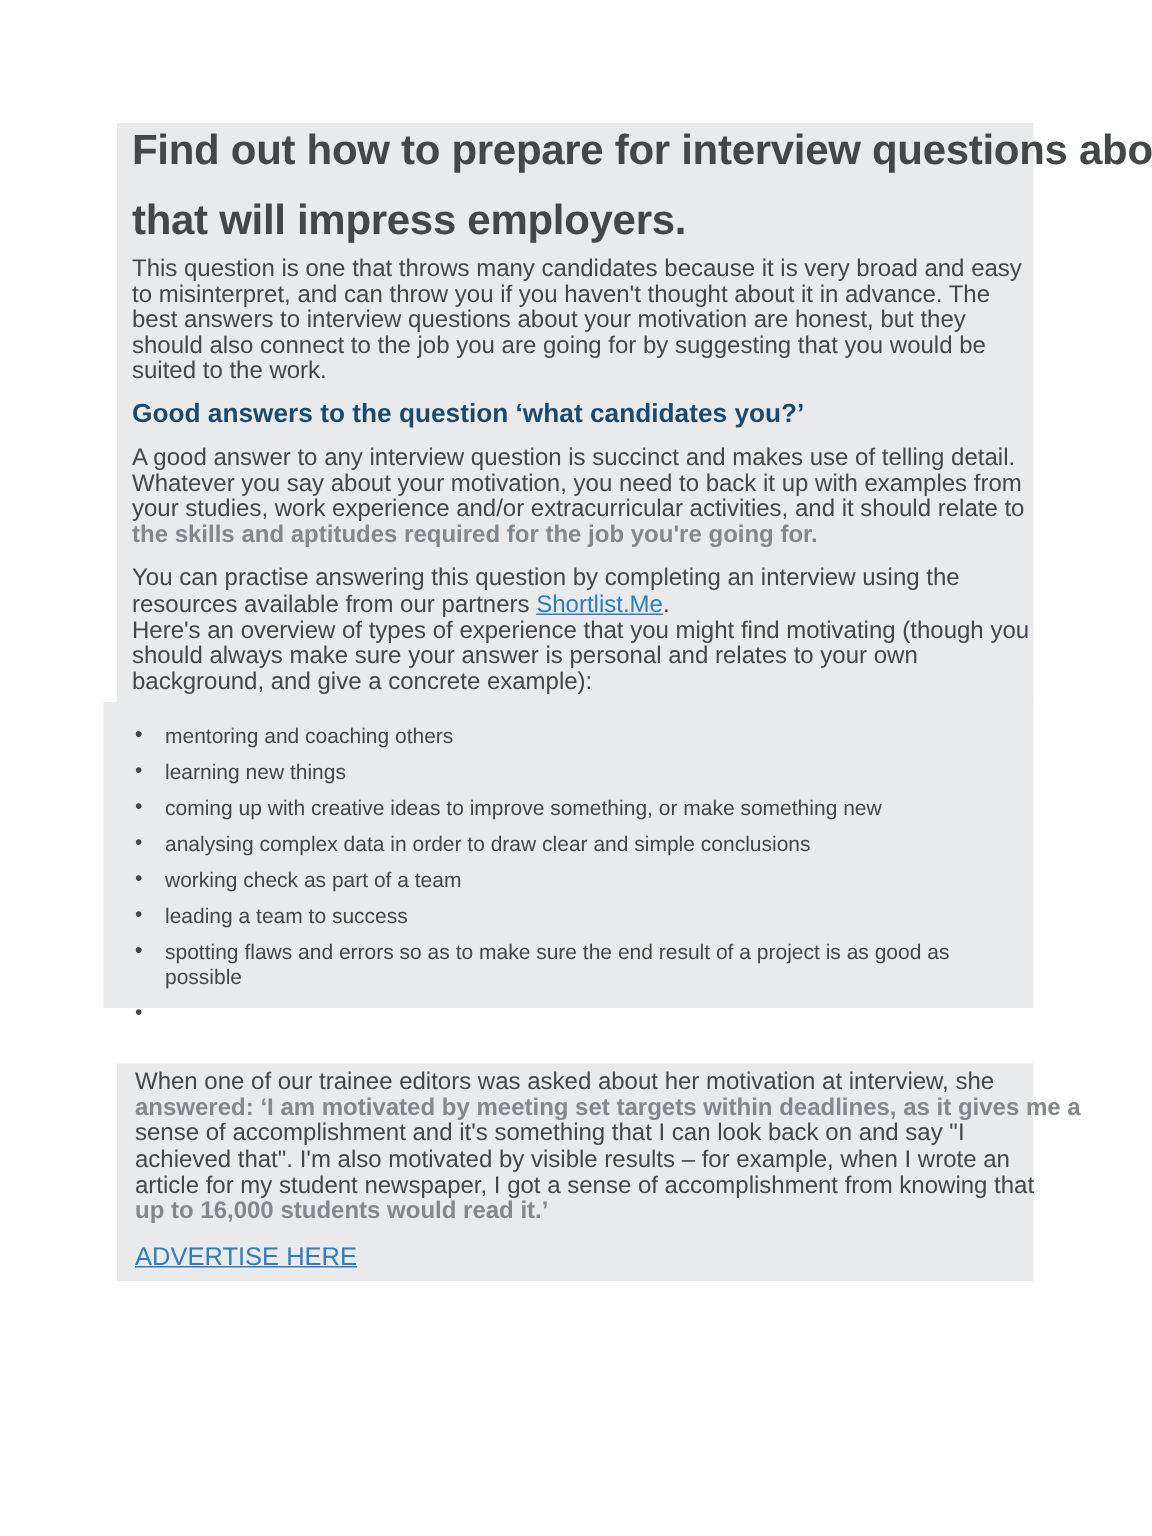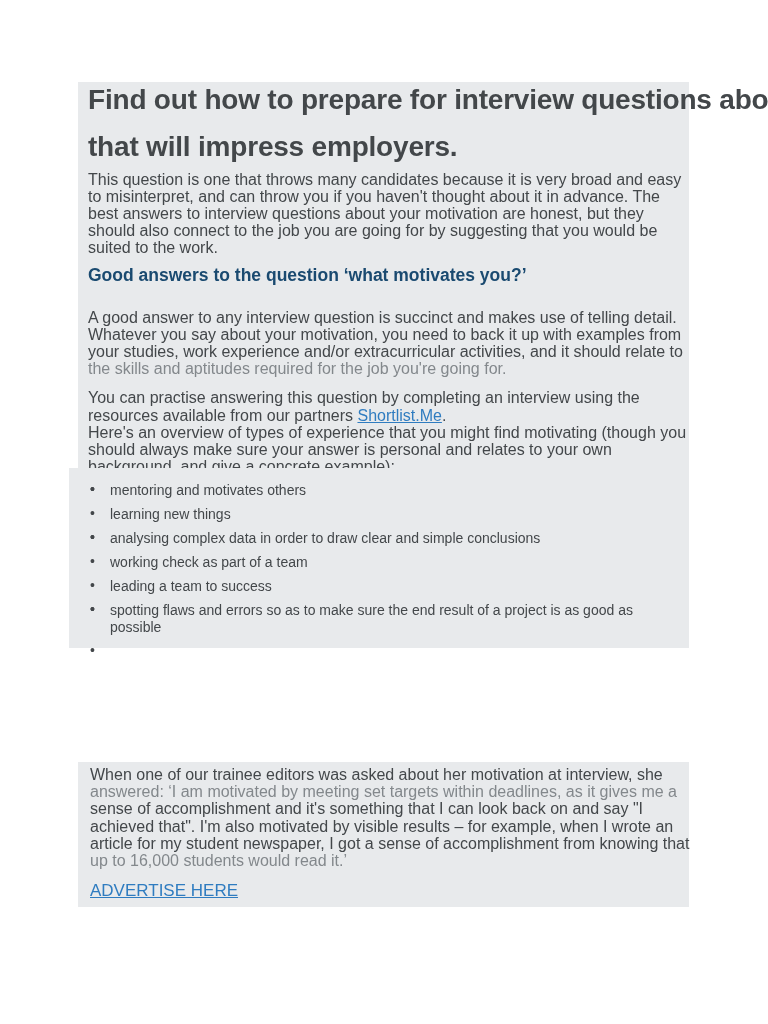--- a/index.html
+++ b/index.html
@@ -11,41 +11,41 @@
     overflow: hidden;
   }
   .panel {
     position: absolute;
     background: var(--panel-bg, #e8eaec);
     box-sizing: border-box;
     color: var(--body-text, #43474a);
   }
   #block-main  { left: 78px; top: 82px;  width: 611px; padding: 6px 8px 6px 10px; }
   #block-bullets { left: 69px; top: 468px; width: 620px; padding: 7px 10px 5px 0; }
-  #block-quote { left: 78px; top: 762px; width: 611px; padding: 4px 8px 6px 12px; }
+  #block-quote { left: 78px; top: 709px; width: 611px; padding: 4px 8px 6px 12px; }
 
   h1 {
     margin: 0;
     font-size: 28px; line-height: 23.5px; font-weight: bold;
     letter-spacing: -0.2px;
     color: var(--heading, #1a4a70);
   }
   h2 {
     margin: 8px 0 0;
     font-size: 17.5px; line-height: 20px; font-weight: bold;
     color: var(--heading, #1a4a70);
   }
   .p {
     margin: 12px 0 0;
     font-size: 16px; line-height: 17.2px;
   }
-  .p.tight { margin-top: 24px; }
+  .p.tight { margin-top: 12px; }
   .line { white-space: pre; }
   .run-normal { color: var(--body-text, #43474a); }
-  .run-light  { color: var(--light-text, #83888c); }
+  .run-light  { color: var(--light-text, #83888c); font-weight: bold; }
   a.run-link  {
     color: var(--link, #2f7cc0);
     text-decoration: underline;
     cursor: pointer;
     text-align: center;
   }
   ul.bullets { list-style: none; margin: 0; padding: 0; }
   ul.bullets li {
     position: relative;
     padding-left: 41px;
@@ -67,31 +67,31 @@
   }
 </style>
 </head>
 <body style="--page-bg: #ffffff; --panel-bg: #e8eaec; --heading: #1a4a70; --body-text: #43474a; --light-text: #83888c; --link: #2f7cc0;">
 
 <div>
 
   <div class="panel" id="block-main">
     <h1><span class="line"><span class="run run-normal">Find out how to prepare for interview questions about</span></span><br><br><span class="line"><span class="run run-normal">that will impress employers.</span></span></h1>
     <div class="p"><span class="line"><span class="run run-normal">This question is one that throws many candidates because it is very broad and easy</span></span><br><span class="line"><span class="run run-normal">to misinterpret, and can throw you if you haven't thought about it in advance. The</span></span><br><span class="line"><span class="run run-normal">best answers to interview questions about your motivation are honest, but they</span></span><br><span class="line"><span class="run run-normal">should also connect to the job you are going for by suggesting that you would be</span></span><br><span class="line"><span class="run run-normal">suited to the work.</span></span></div>
-    <h2>Good answers to the question ‘what motivates you?’</h2>
+    <h2>Good answers to the question ‘what candidates you?’</h2>
     <div class="p tight"><span class="line"><span class="run run-normal">A good answer to any interview question is succinct and makes use of telling detail.</span></span><br><span class="line"><span class="run run-normal">Whatever you say about your motivation, you need to back it up with examples from</span></span><br><span class="line"><span class="run run-normal">your studies, work experience and/or extracurricular activities, and it should relate to</span></span><br><span class="line"><span class="run run-light">the skills and aptitudes required for the job you're going for.</span></span></div>
     <div class="p"><span class="line"><span class="run run-normal">You can practise answering this question by completing an interview using the</span></span><br><span class="line"><span class="run run-normal">resources available from our partners </span><a href="#" class="run run-link">Shortlist.Me</a><span class="run run-normal">.</span></span><br><span class="line"><span class="run run-normal">Here's an overview of types of experience that you might find motivating (though you</span></span><br><span class="line"><span class="run run-normal">should always make sure your answer is personal and relates to your own</span></span><br><span class="line"><span class="run run-normal">background, and give a concrete example):</span></span></div>
   </div>
 
   <div class="panel" id="block-bullets">
     <ul class="bullets">
         <li><span class="dot">•</span></li>
-        <li><span class="dot">•</span><span>mentoring and motivates others</span></li>
+        <li><span class="dot">•</span><span>mentoring and coaching others</span></li>
         <li><span class="dot">•</span><span>learning new things</span></li>
-        <li><span class="dot">•</span></li>
+        <li><span class="dot">•</span><span>coming up with creative ideas to improve something, or make something new</span></li>
         <li><span class="dot">•</span><span>analysing complex data in order to draw clear and simple conclusions</span></li>
         <li><span class="dot">•</span><span>working check as part of a team</span></li>
         <li><span class="dot">•</span><span>leading a team to success</span></li>
         <li><span class="dot">•</span></li>
         <li><span class="dot">•</span><span>spotting flaws and errors so as to make sure the end result of a project is as good as possible</span></li>
         <li><span class="dot">•</span></li>
       </ul>
   </div>
 
   <div class="panel" id="block-quote">

